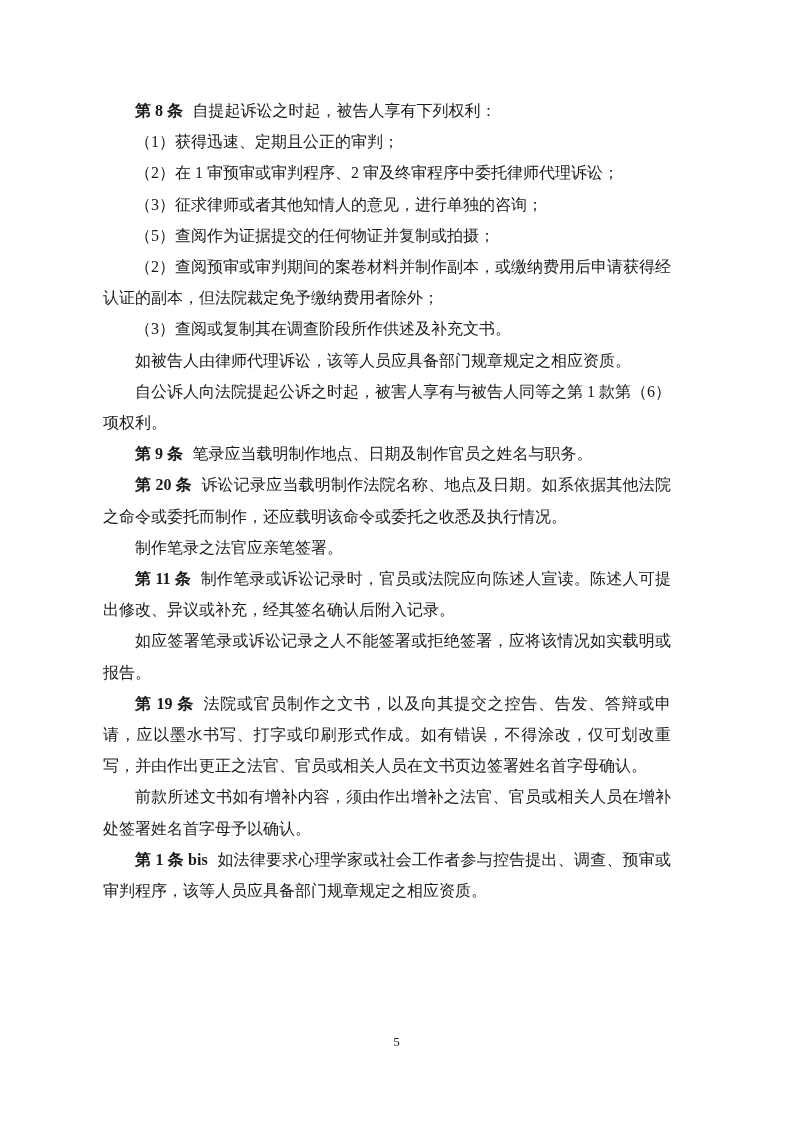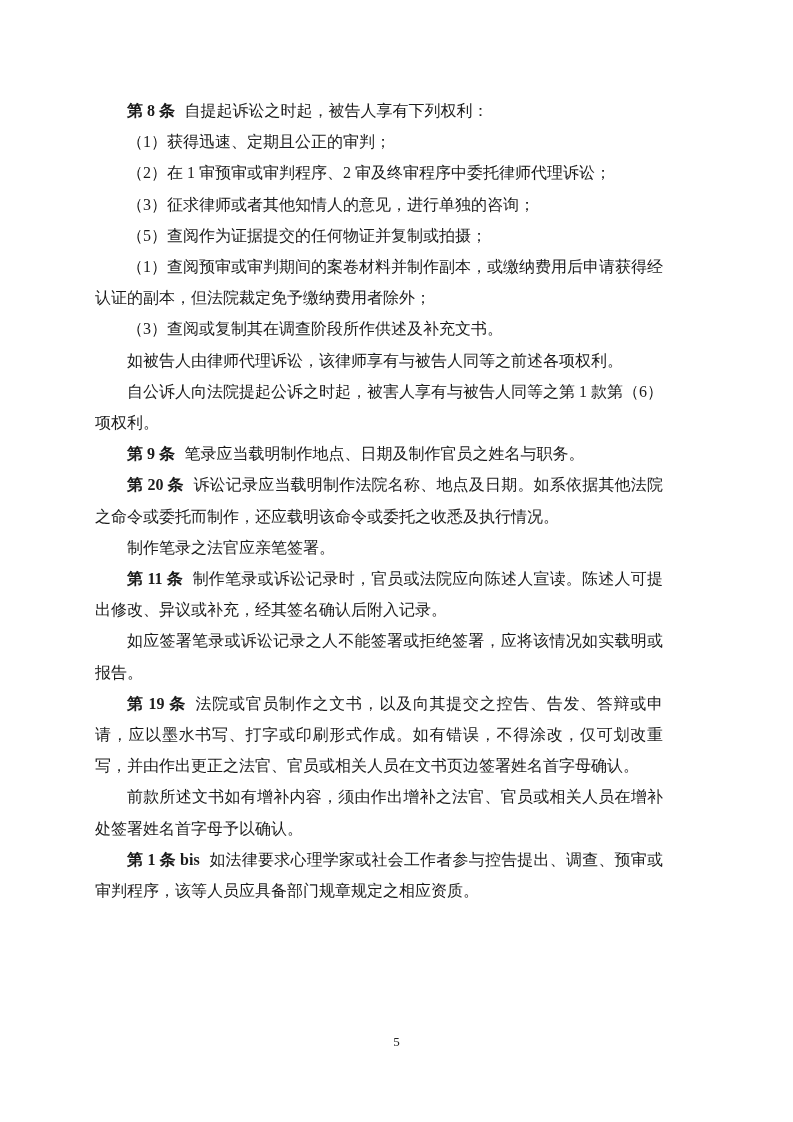--- a/index.html
+++ b/index.html
@@ -11,21 +11,21 @@
     position: relative;
     width: 793px;
     height: 1122px;
     background: #ffffff;
     overflow: hidden;
     font-family: "Liberation Serif", "DejaVu Serif", serif;
     color: #1b1b1b;
   }
   .content {
     position: absolute;
-    left: 95px;
+    left: 103px;
     top: 95px;
     width: 568px;
   }
   .para {
     margin: 0;
     padding: 0;
     font-size: 16px;
     line-height: 31.2px;
     text-align: justify;
     text-indent: 2em;
@@ -55,25 +55,25 @@
     <p class="para"><b class="art">第 8 条</b><span>自提起诉讼之时起，被告人享有下列权利：</span></p>
 
     <p class="para"><span>（1）获得迅速、定期且公正的审判；</span></p>
 
     <p class="para"><span>（2）在 1 审预审或审判程序、2 审及终审程序中委托律师代理诉讼；</span></p>
 
     <p class="para"><span>（3）征求律师或者其他知情人的意见，进行单独的咨询；</span></p>
 
     <p class="para"><span>（5）查阅作为证据提交的任何物证并复制或拍摄；</span></p>
 
-    <p class="para"><span>（1）查阅预审或审判期间的案卷材料并制作副本，或缴纳费用后申请获得经认证的副本，但法院裁定免予缴纳费用者除外；</span></p>
+    <p class="para"><span>（2）查阅预审或审判期间的案卷材料并制作副本，或缴纳费用后申请获得经认证的副本，但法院裁定免予缴纳费用者除外；</span></p>
 
     <p class="para"><span>（3）查阅或复制其在调查阶段所作供述及补充文书。</span></p>
 
-    <p class="para"><span>如被告人由律师代理诉讼，该律师享有与被告人同等之前述各项权利。</span></p>
+    <p class="para"><span>如被告人由律师代理诉讼，该等人员应具备部门规章规定之相应资质。</span></p>
 
     <p class="para"><span>自公诉人向法院提起公诉之时起，被害人享有与被告人同等之第 1 款第（6）项权利。</span></p>
 
     <p class="para"><b class="art">第 9 条</b><span>笔录应当载明制作地点、日期及制作官员之姓名与职务。</span></p>
 
 
 
     <p class="para"><b class="art">第 20 条</b><span>诉讼记录应当载明制作法院名称、地点及日期。如系依据其他法院之命令或委托而制作，还应载明该命令或委托之收悉及执行情况。</span></p>
 
     <p class="para"><span>制作笔录之法官应亲笔签署。</span></p>

